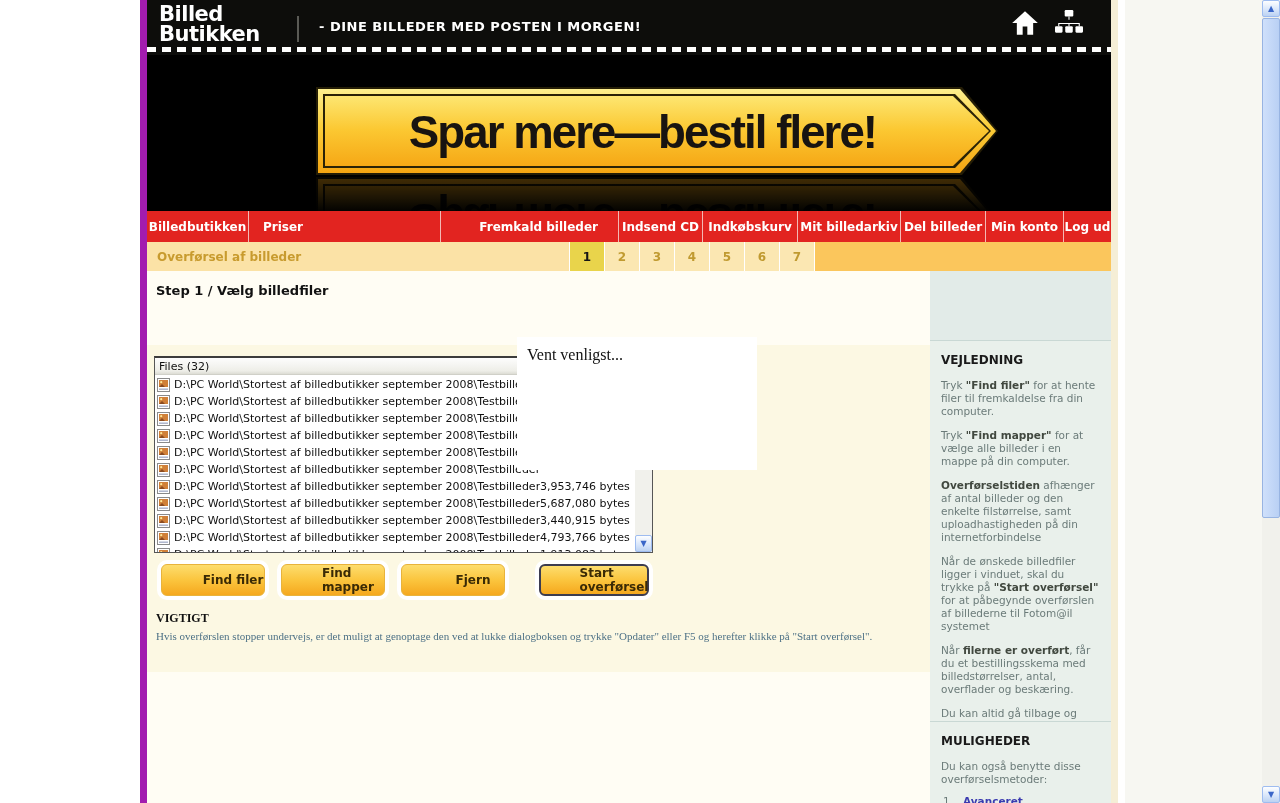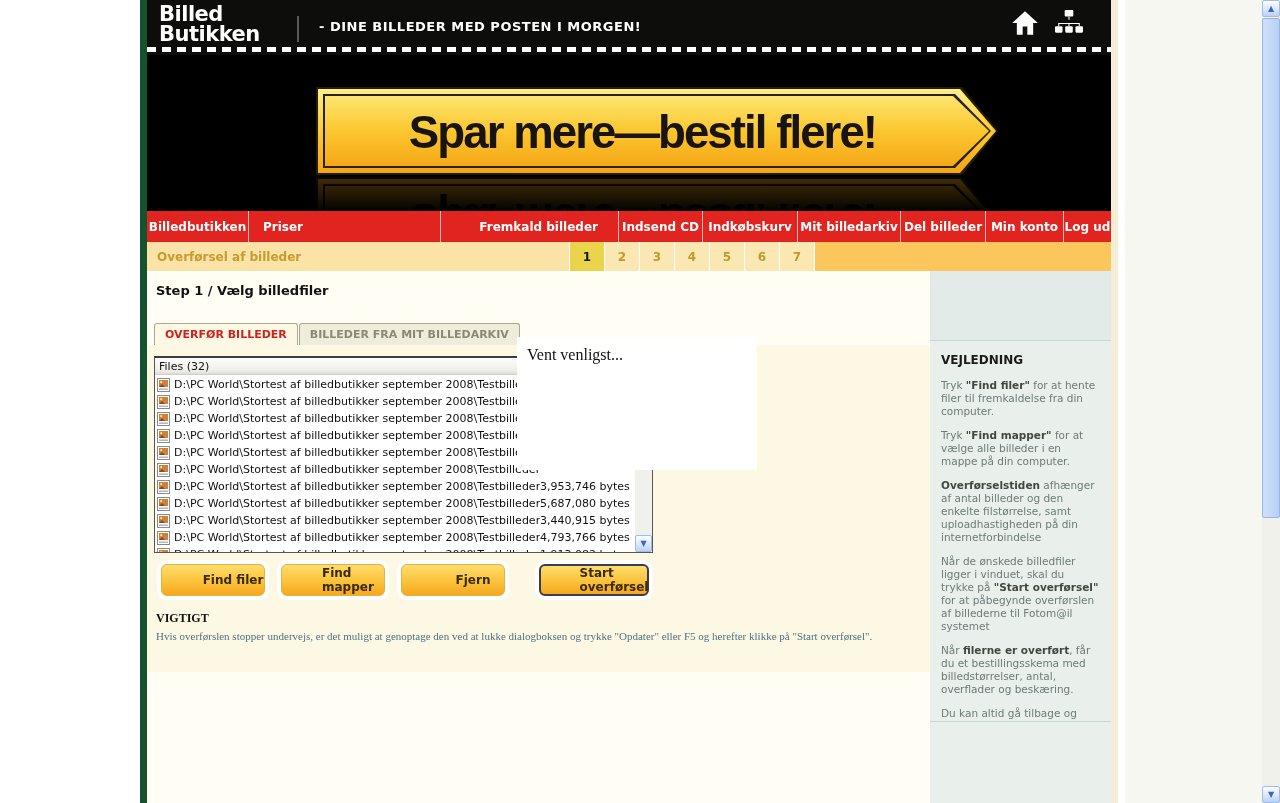--- a/index.html
+++ b/index.html
@@ -2,21 +2,21 @@
 <html><head>
 <meta charset="utf-8">
 <style>
   * { margin:0; padding:0; box-sizing:border-box; }
   html,body { width:1280px; height:803px; overflow:hidden; background:#ffffff;
               font-family:"DejaVu Sans","Liberation Sans",sans-serif; }
   .viewport { position:relative; width:1280px; height:803px; background:#fff; }
 
   
   .page { position:absolute; left:140px; top:0; width:978px; height:803px;
-          border-left:7px solid #14532d; border-right:7px solid #f5eed6; background:#fffdf4; }
+          border-left:7px solid #a21caf; border-right:7px solid #f5eed6; background:#fffdf4; }
 
   
   .topbar { position:relative; height:55px; background:#0d0d0b; }
   .logo { position:absolute; left:12px; top:4px; color:#fff; font-weight:bold;
           font-size:21px; line-height:20px; letter-spacing:-0.5px; cursor:pointer; }
   .logo-divider { position:absolute; left:150px; top:16px; width:2px; height:26px; background:#5a5a55; }
   .tagline { position:absolute; left:172px; top:19px; color:#fff; font-weight:bold;
              font-size:13px; letter-spacing:0.5px; }
   .top-icons { position:absolute; right:28px; top:10px; display:flex; gap:16px; }
   .top-icons .ticon { width:28px; height:26px; cursor:pointer; }
@@ -207,24 +207,20 @@
       <div class="step-cell">5</div>
       <div class="step-cell">6</div>
       <div class="step-cell">7</div>
       <div class="step-fill"></div>
     </div>
 
     <div class="content">
       <div class="main">
         <div class="main-heading">Step 1 / Vælg billedfiler</div>
 
-        <div class="tabs">
-          <div class="tab active">OVERFØR BILLEDER</div>
-          <div class="tab inactive">BILLEDER FRA MIT BILLEDARKIV</div>
-        </div>
 
         <div class="panel">
 
           <div class="filelist">
             <div class="fl-header">Files (32)</div>
             <div class="fl-rows">
                 <div class="fl-row">
                 <span class="fl-icon">
                   <svg viewBox="0 0 13 14" width="13" height="14">
                     <rect x="0.5" y="0.5" width="12" height="13" fill="#ffffff" stroke="#8a8a8a"></rect>
@@ -396,20 +392,29 @@
           <div class="sb-h">VEJLEDNING</div>
           <div>
               <div class="sb-p"><span>Tryk </span><b>"Find filer"</b><span> for at hente filer til fremkaldelse fra din computer.</span></div>
               <div class="sb-p"><span>Tryk </span><b>"Find mapper"</b><span> for at vælge alle billeder i en mappe på din computer.</span></div>
               <div class="sb-p"><span></span><b>Overførselstiden</b><span> afhænger af antal billeder og den enkelte filstørrelse, samt uploadhastigheden på din internetforbindelse</span></div>
               <div class="sb-p"><span>Når de ønskede billedfiler ligger i vinduet, skal du trykke på </span><b>"Start overførsel"</b><span> for at påbegynde overførslen af billederne til Fotom@il systemet</span></div>
               <div class="sb-p"><span>Når </span><b>filerne er overført</b><span>, får du et bestillingsskema med billedstørrelser, antal, overflader og beskæring.</span></div>
               <div class="sb-p"><span>Du kan altid gå tilbage og </span><b>overføre flere billeder.</b><span></span></div>
             </div>
         </div>
+        <div class="sb-options">
+          <div class="sb-h">MULIGHEDER</div>
+          <div class="sb-intro">Du kan også benytte disse overførselsmetoder:</div>
+          <div class="sb-li">
+            <span class="num">1.</span>
+            <span class="sb-link">Avanceret</span>
+          </div>
+
+        </div>
       </div>
     </div>
 
     <div class="wait-box">
       <span>Vent venligst...</span>
     </div>
   </div>
 
   <div class="gutter"></div>
   <div class="main-sb">

